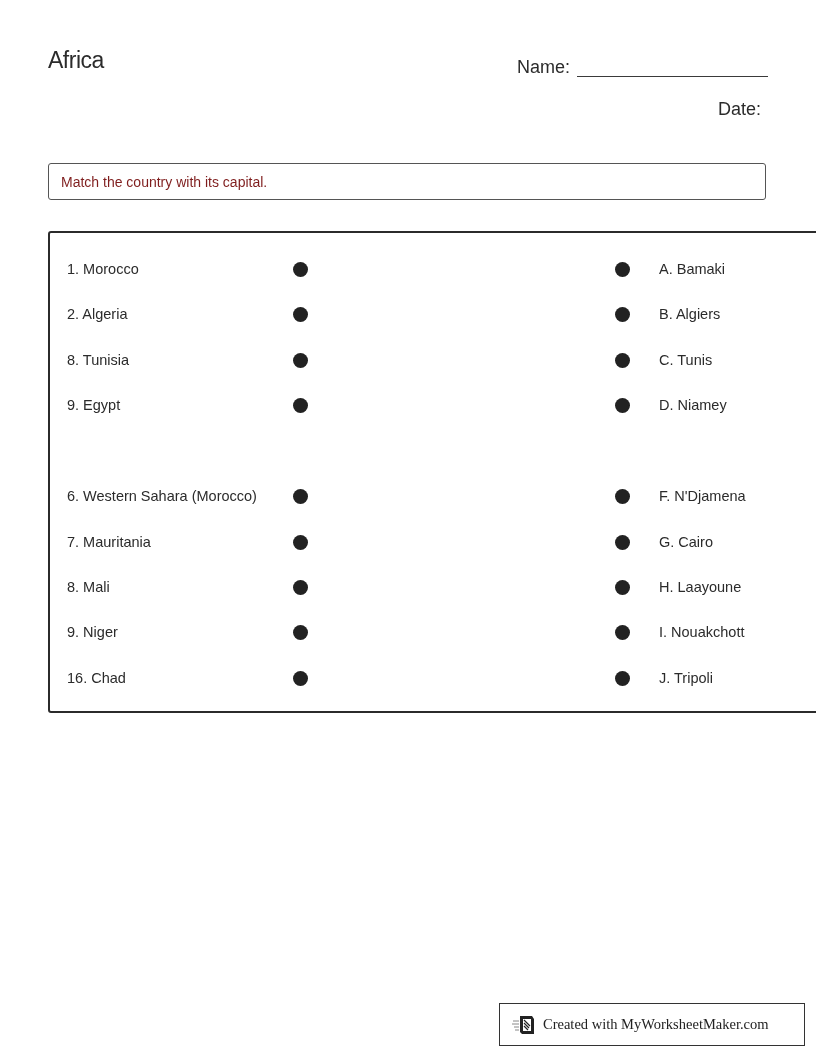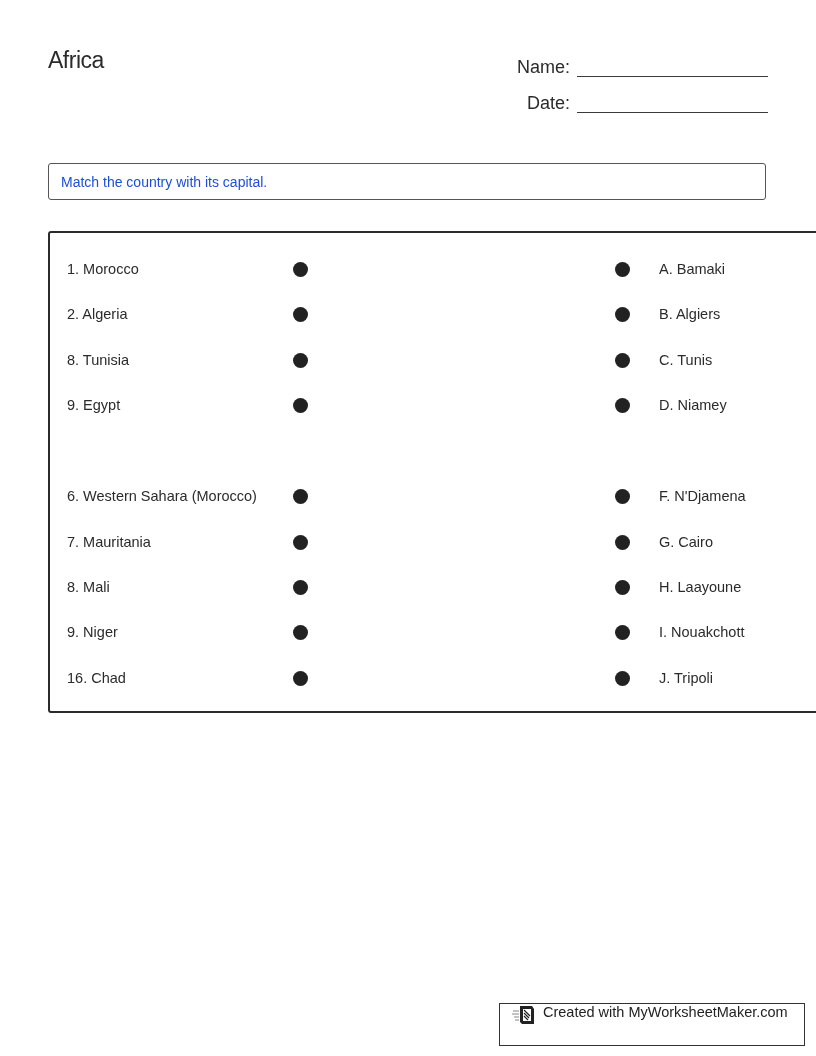--- a/index.html
+++ b/index.html
@@ -21,21 +21,21 @@
     width: 70px; text-align: right; font-size: 18px; padding-right: 7px;
     font-family: "Liberation Sans", sans-serif; color: #2b2b2b; line-height: 22px;
   }
   .field-line {
     flex: 1; height: 1px; border-bottom: 1.5px solid #3a3a3a; margin-bottom: 1px;
   }
   .instructions {
     position: absolute; left: 48px; top: 163px; width: 718px; height: 37px;
     border: 1.3px solid #555; border-radius: 3px; box-sizing: border-box;
     display: flex; align-items: center; padding-left: 12px;
-    font-size: 14px; font-family: "Liberation Sans", sans-serif; color: #1d4ed8;
+    font-size: 14px; font-family: "Liberation Sans", sans-serif; color: #7f1d1d;
   }
   .match-box {
     position: absolute; left: 48px; top: 231px; width: 793px; height: 482px;
     border: 2px solid #2b2b2b; border-radius: 3px; box-sizing: border-box;
   }
   .row {
     position: absolute; left: 0; width: 100%; height: 24px;
   }
   .left-label {
     position: absolute; left: 17px; top: 0; line-height: 24px;
@@ -49,35 +49,35 @@
   .dot.left { left: 243px; }
   .dot.right { left: 565px; }
   .right-label {
     position: absolute; left: 609px; top: 0; line-height: 24px;
     font-size: 14.5px; font-family: "Liberation Sans", sans-serif; color: #2b2b2b;
     white-space: nowrap;
   }
   .footer {
     position: absolute; left: 499px; top: 1003px; width: 306px; height: 43px;
     border: 1.3px solid #333; box-sizing: border-box;
-    display: flex; align-items: flex-start; padding-left: 12px;
-    font-size: 14.5px; font-family: Liberation Sans, sans-serif; color: #222;
+    display: flex; align-items: center; padding-left: 12px;
+    font-size: 14.5px; font-family: Liberation Serif, serif; color: #222;
   }
   .footer svg { margin-right: 7px; }
 </style>
 </head>
 <body>
 
 <div class="title">Africa</div>
 
 <div class="field-row" style="top:52px;">
   <span class="field-label">Name:</span>
   <span class="field-line"></span>
 </div>
-<div class="field-row" style="top:88px;">
+<div class="field-row" style="top:98px;flex-direction:column;">
   <span class="field-label">Date:</span>
   <span class="field-line"></span>
 </div>
 
 <div class="instructions">
   <span>Match the country with its capital.</span>
 </div>
 
 <div class="match-box">
   <div class="row" style="top:24px;">

